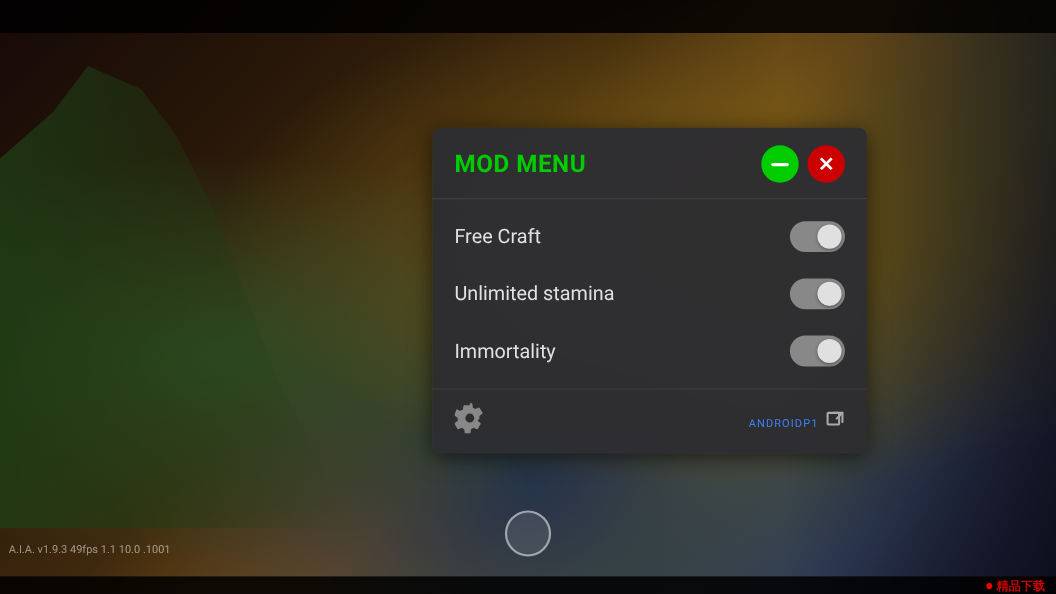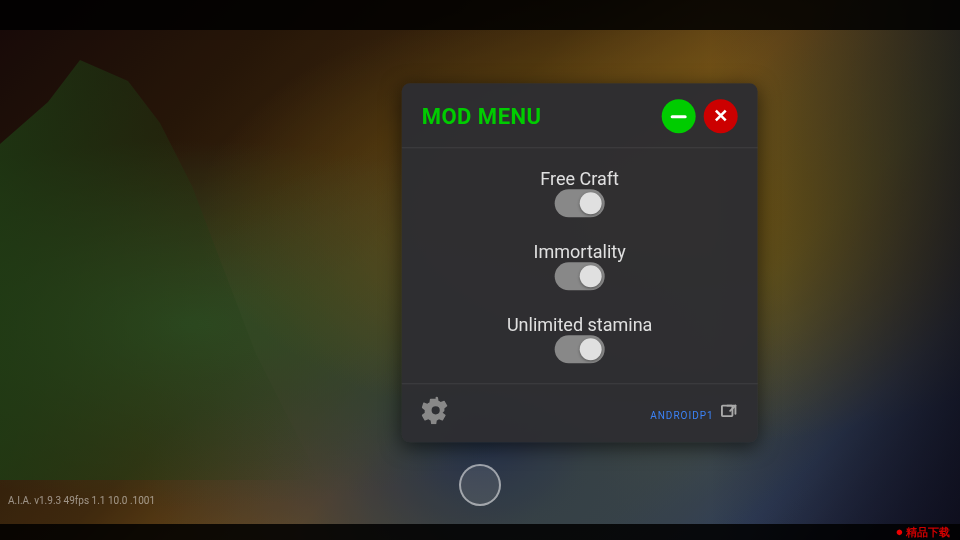--- a/index.html
+++ b/index.html
@@ -114,21 +114,21 @@
       border: 2px solid rgba(255,255,255,0.5);
       background: rgba(255,255,255,0.1);
     }
 
     
     .mod-menu-panel {
       position: absolute;
       top: 50%;
       left: 50%;
       transform: translate(-22%, -52%);
-      width: 356px;
+      width: 395px;
       background: rgba(45, 45, 50, 0.97);
       border-radius: 8px;
       padding: 0;
       z-index: 20;
       box-shadow: 0 4px 20px rgba(0,0,0,0.6);
     }
 
     .mod-menu-header {
       display: flex;
       align-items: center;
@@ -190,21 +190,20 @@
     
     .mod-menu-items {
       padding: 8px 0;
     }
 
     .mod-menu-item {
       display: flex;
       align-items: center;
       justify-content: space-between;
       padding: 12px 20px;
-      flex-direction: column;
     }
 
     .item-label {
       color: #e0e0e0;
       font-size: 18px;
       font-weight: 400;
     }
 
     
     .toggle {
@@ -292,26 +291,26 @@
   </div>
 
   <div class="mod-menu-items">
 
     <div class="mod-menu-item">
       <span class="item-label">Free Craft</span>
       <div class="toggle"></div>
     </div>
 
     <div class="mod-menu-item">
+      <span class="item-label">Unlimited stamina</span>
+      <div class="toggle"></div>
+    </div>
+
+    <div class="mod-menu-item">
       <span class="item-label">Immortality</span>
-      <div class="toggle"></div>
-    </div>
-
-    <div class="mod-menu-item">
-      <span class="item-label">Unlimited stamina</span>
       <div class="toggle"></div>
     </div>
 
   </div>
 
   <div class="mod-menu-footer">
     <div style="cursor:pointer;">
       <svg class="footer-gear" viewBox="0 0 24 24" fill="#888">
         <path d="M12 15.5A3.5 3.5 0 0 1 8.5 12 3.5 3.5 0 0 1 12 8.5a3.5 3.5 0 0 1 3.5 3.5 3.5 3.5 0 0 1-3.5 3.5m7.43-2.92c.04-.34.07-.69.07-1.08s-.03-.74-.07-1.08l2.32-1.82a.55.55 0 0 0 .13-.71l-2.2-3.81a.55.55 0 0 0-.67-.24l-2.74 1.1c-.57-.44-1.18-.8-1.86-1.08l-.41-2.91A.53.53 0 0 0 12 2h-4.4c-.27 0-.5.19-.54.45l-.41 2.91c-.68.28-1.29.64-1.86 1.08l-2.74-1.1a.53.53 0 0 0-.67.24L.18 9.39a.52.52 0 0 0 .13.71L2.63 11.92a7.08 7.08 0 0 0-.06 1.08c0 .39.02.74.06 1.08L.31 15.9a.52.52 0 0 0-.13.71l2.2 3.81c.13.24.41.33.67.24l2.74-1.1c.57.44 1.18.8 1.86 1.08l.41 2.91c.04.26.27.45.54.45H12c.27 0 .5-.19.54-.45l.41-2.91c.68-.28 1.29-.64 1.86-1.08l2.74 1.1c.26.09.54 0 .67-.24l2.2-3.81a.52.52 0 0 0-.13-.71l-2.32-1.82z"></path>
       </svg>

